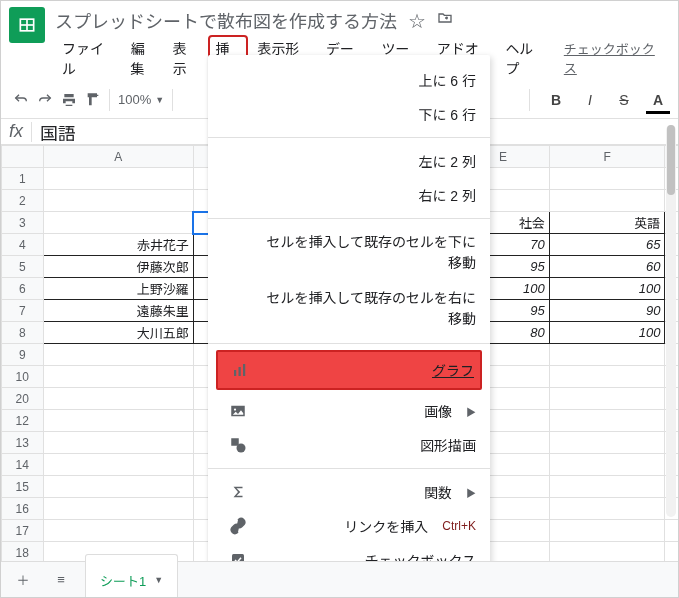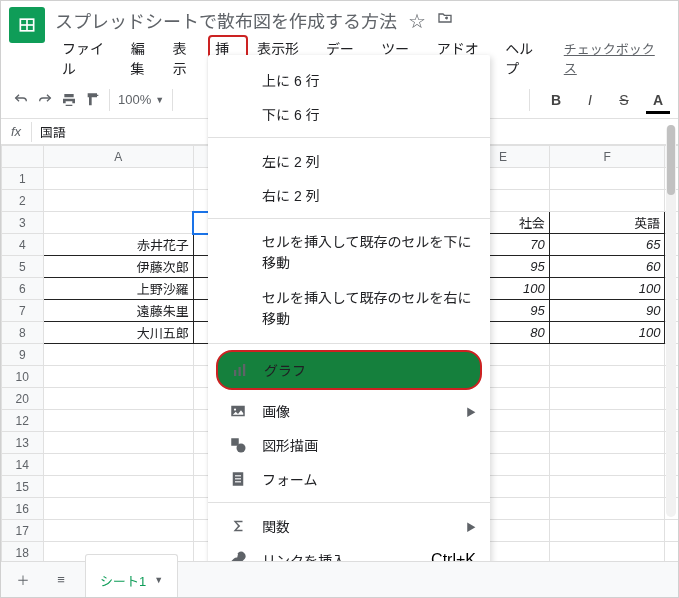--- a/index.html
+++ b/index.html
@@ -23,21 +23,21 @@
     border-radius: 3px;
     color: #fff;
     display: flex; align-items: center; justify-content: center;
     margin-right: 10px;
     flex-shrink: 0;
   }
   .app-icon svg { width: 20px; height: 20px; fill: #fff; }
   .title-row { display: flex; align-items: center; gap: 12px; }
   .doc-title { font-size: 18px; color: #5f6368; }
   .star, .folder-move { color: #5f6368; cursor: pointer; font-size: 16px; }
-  .menubar { display: flex; gap: 2px; margin-top: 2px; font-size: 14px; color: #202124; align-items: center; justify-content: flex-end; }
+  .menubar { display: flex; gap: 2px; margin-top: 2px; font-size: 14px; color: #202124; align-items: center; }
   .menu-item { padding: 3px 7px; cursor: pointer; border-radius: 4px; }
   .menu-item.active { border: 2px solid #c22; border-radius: 4px; padding: 1px 5px; }
   .changes { color: #5f6368; font-size: 13px; text-decoration: underline; margin-left: 10px; }
 
   
   .toolbar {
     border-bottom: 1px solid #e0e0e0;
     height: 38px;
     display: flex; align-items: center;
     padding: 0 8px;
@@ -47,21 +47,21 @@
   .tsep { width: 1px; height: 22px; background: #e0e0e0; margin: 0 4px; }
   .zoom { font-size: 13px; cursor: pointer; display: flex; align-items: center; gap: 4px; padding: 0 4px;}
   .right-tools { margin-left: auto; display: flex; align-items: center; gap: 10px; font-size: 14px; color: #444;}
   .bold { font-weight: bold; }
   .ital { font-style: italic; }
   .strike { text-decoration: line-through; }
   .color-a { position: relative; font-weight: bold;}
   .color-a::after { content:''; position:absolute; left:0; right:0; bottom:-2px; height:3px; background:#000;}
 
   
-  .formula-bar { display: flex; align-items: center; height: 26px; border-bottom: 1px solid #e0e0e0; font-size: 13px; }
+  .formula-bar { display: flex; align-items: center; height: 26px; border-bottom: 1px solid #e0e0e0; font-size: 18px; }
   .fx { width: 30px; text-align: center; font-style: italic; color: #5f6368; cursor: pointer; }
   .fv { padding-left: 8px; }
 
   
   .grid-wrap { position: relative; height: 430px; overflow: hidden; }
   table.sheet { border-collapse: collapse; table-layout: fixed; width: 780px; }
   table.sheet th, table.sheet td {
     border: 1px solid #e0e0e0;
     height: 22px;
     font-size: 13px;
@@ -95,32 +95,34 @@
     border-radius: 2px;
     padding: 8px 0;
     font-size: 14px;
   }
   .menu-row {
     display: flex; align-items: center;
     padding: 7px 14px 7px 20px;
     cursor: pointer;
     gap: 14px;
     min-height: 20px;
+    text-align: right;
   }
   .menu-row.multiline { align-items: flex-start; line-height: 1.5; white-space: normal; }
   .menu-row.highlighted {
-    border: 2px solid #c22; border-radius: 16px;
+    border: 2px solid #c22; border-radius: 2px;
     margin: 4px 8px; padding: 8px 6px 8px 12px;
-    background: #15803d;
+    background: #ef4444;
+    text-decoration: underline;
   }
   .menu-icon { width: 20px; height: 20px; display: flex; align-items: center; justify-content: center; color: #5f6368; flex-shrink: 0; }
   .menu-icon svg { width: 18px; height: 18px; fill: #5f6368; }
   .menu-spacer { width: 20px; flex-shrink:0; }
   .menu-label { flex: 1; }
-  .menu-short { color: #000000; font-size: 16px; }
+  .menu-short { color: #7f1d1d; font-size: 12px; }
   .submenu-arrow { color: #5f6368; font-size: 10px; }
   .menu-sep { height: 1px; background: #e0e0e0; margin: 6px 0; }
 
   
   .sheettabs {
     position: absolute; bottom: 0; left: 0; right: 0;
     height: 36px;
     background: #f8f9fa;
     border-top: 1px solid #ddd;
     display: flex; align-items: center;
@@ -495,31 +497,20 @@
     </div>
     <div class="menu-row">
       <span class="menu-icon">
         <svg viewBox="0 0 24 24">
           <rect x="3" y="3" width="10" height="10" fill="#5f6368"></rect>
           <circle cx="16" cy="16" r="6" fill="#5f6368"></circle>
         </svg>
       </span>
       <span class="menu-label">図形描画</span>
     </div>
-    <div class="menu-row">
-      <span class="menu-icon">
-        <svg viewBox="0 0 24 24">
-          <rect x="5" y="3" width="14" height="18" fill="#5f6368"></rect>
-          <rect x="8" y="7" width="8" height="1.5" fill="#fff"></rect>
-          <rect x="8" y="11" width="8" height="1.5" fill="#fff"></rect>
-          <rect x="8" y="15" width="8" height="1.5" fill="#fff"></rect>
-        </svg>
-      </span>
-      <span class="menu-label">フォーム</span>
-    </div>
     <div class="menu-sep"></div>
     <div class="menu-row">
       <span class="menu-icon">
         <svg viewBox="0 0 24 24">
           <path d="M6 5h12v2h-8l5 5-5 5h8v2H6l6-7-6-7z"></path>
         </svg>
       </span>
       <span class="menu-label">関数</span>
       <span class="submenu-arrow">▶</span>
     </div>

